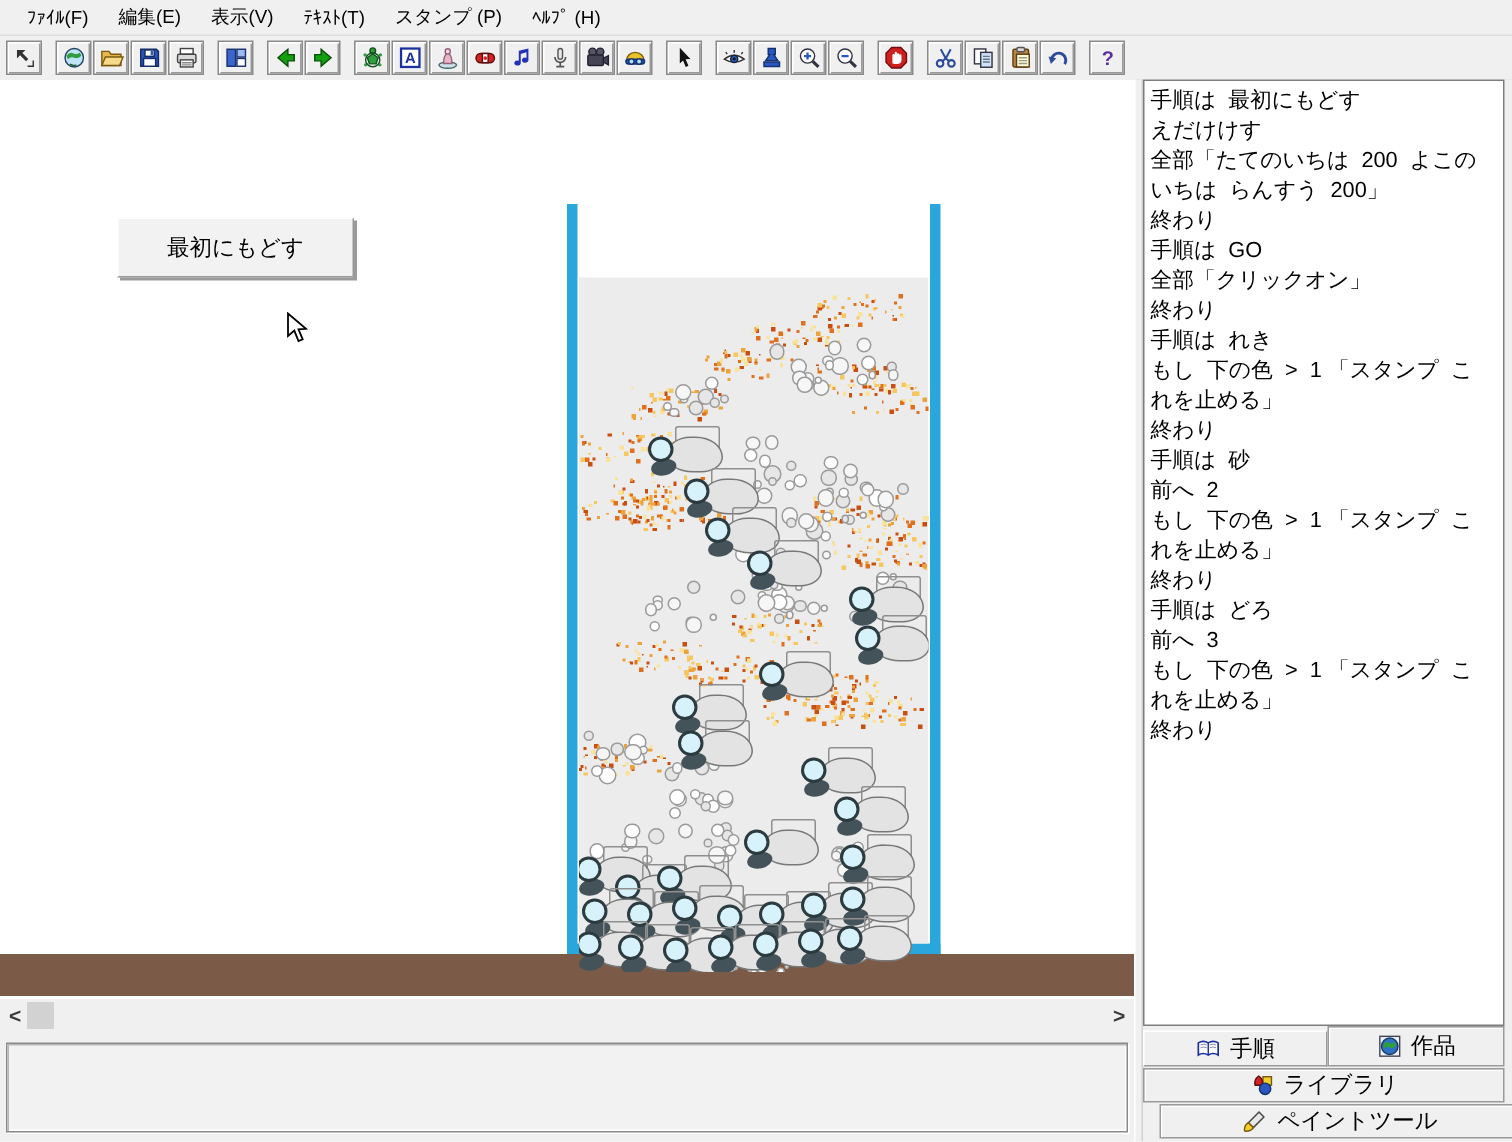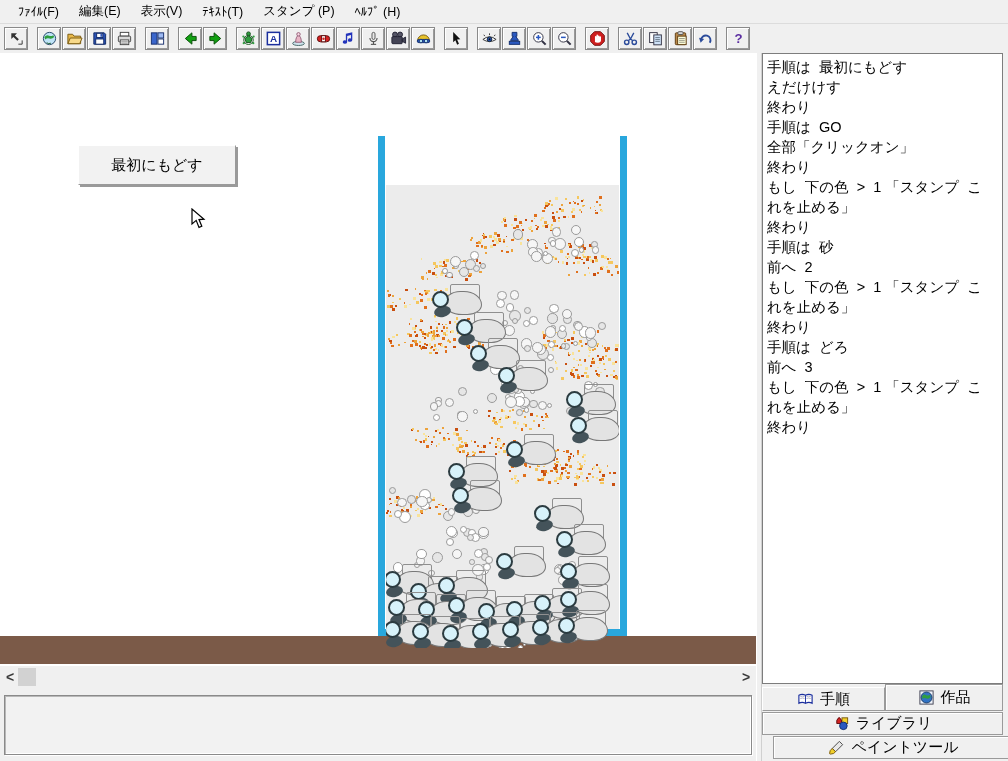--- a/index.html
+++ b/index.html
@@ -1677,24 +1677,27 @@
   </div>
 
   <div id="cmdbox" class="abs"></div>
 
   <div id="divider" class="abs"></div>
 
   <div id="sidepanel" class="abs">
     <div id="codepanel" class="abs">
         <div class="code-line">手順は  最初にもどす</div>
         <div class="code-line">えだけけす</div>
+        <div class="code-line">全部「たてのいちは  200  よこの</div>
+        <div class="code-line">いちは  らんすう  200」</div>
         <div class="code-line">終わり</div>
         <div class="code-line">手順は  GO</div>
         <div class="code-line">全部「クリックオン」</div>
         <div class="code-line">終わり</div>
+        <div class="code-line">手順は  れき</div>
         <div class="code-line">もし  下の色  &gt;  1 「スタンプ  こ</div>
         <div class="code-line">れを止める」</div>
         <div class="code-line">終わり</div>
         <div class="code-line">手順は  砂</div>
         <div class="code-line">前へ  2</div>
         <div class="code-line">もし  下の色  &gt;  1 「スタンプ  こ</div>
         <div class="code-line">れを止める」</div>
         <div class="code-line">終わり</div>
         <div class="code-line">手順は  どろ</div>
         <div class="code-line">前へ  3</div>

